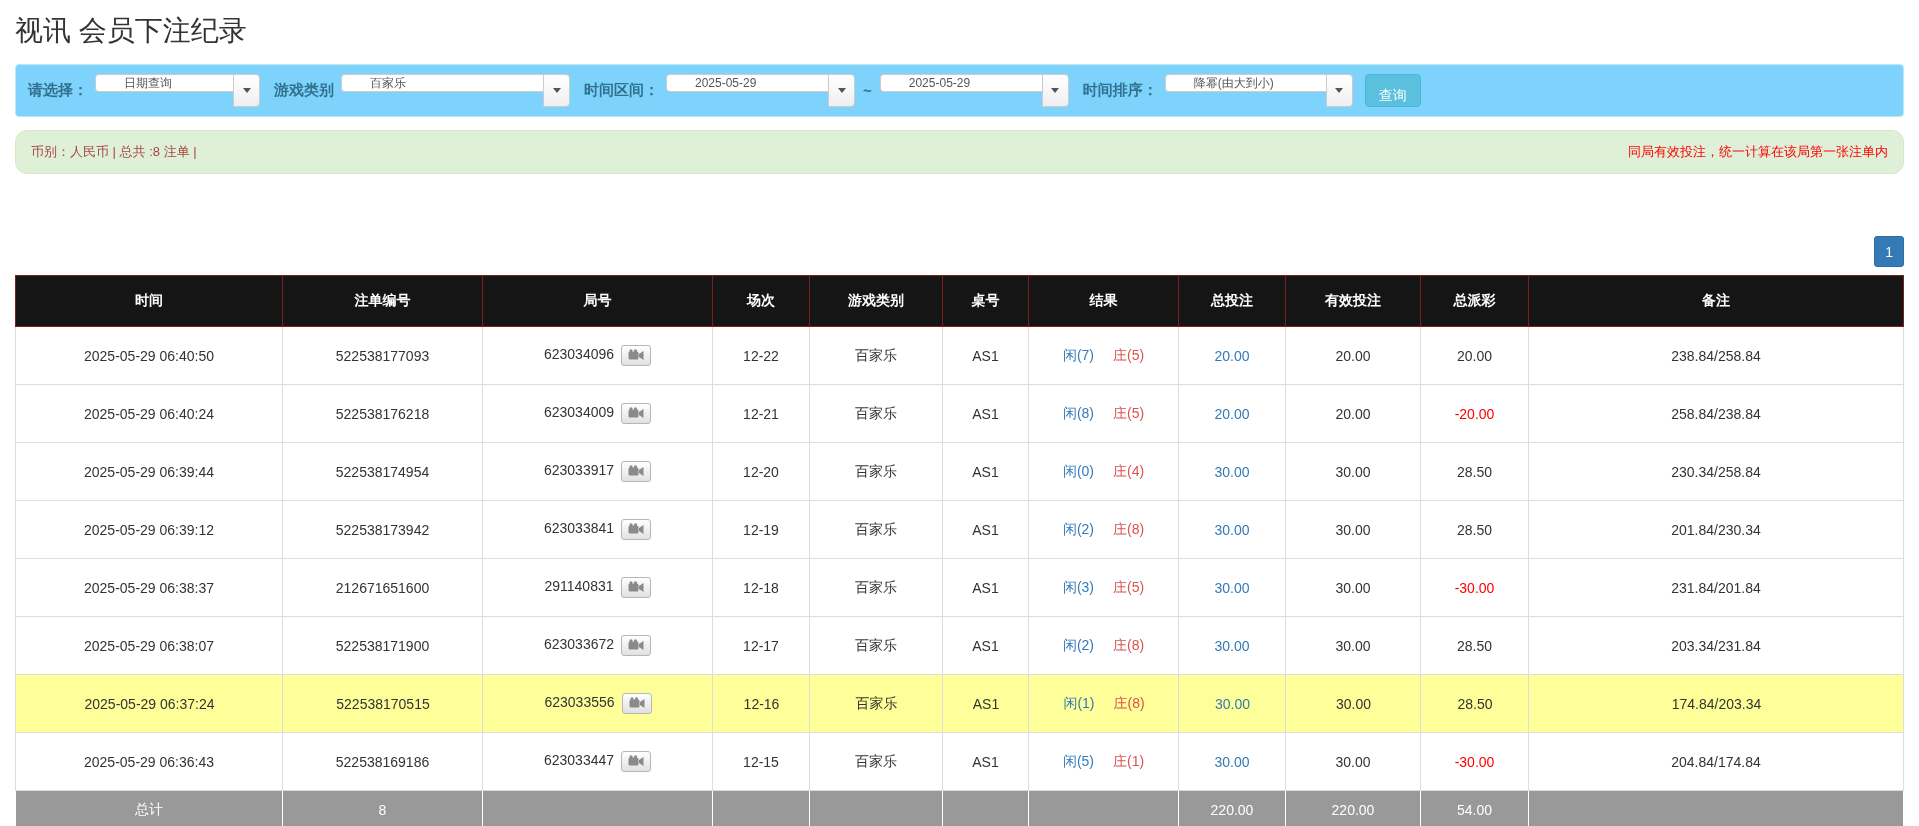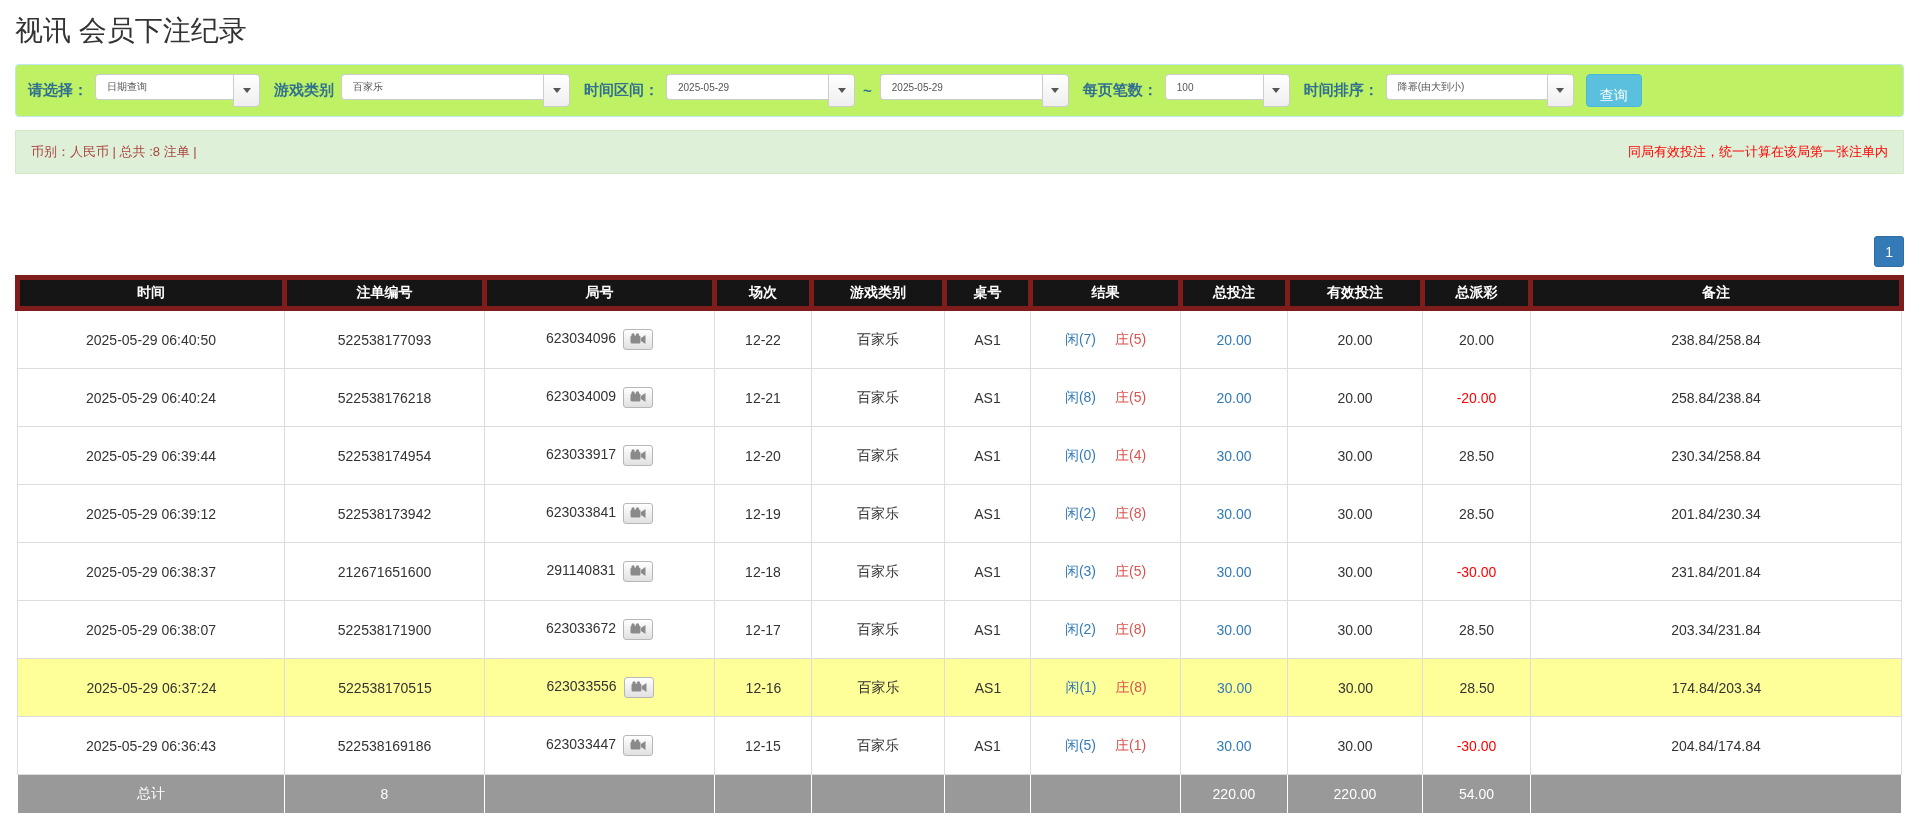--- a/index.html
+++ b/index.html
@@ -7,68 +7,68 @@
   body {
     width:1919px; height:826px; overflow:hidden;
     background:#fff; color:#333;
     font-family:"Liberation Sans","DejaVu Sans",sans-serif;
   }
   .container { padding:6px 15px 0 15px; }
   .page-title { font-size:28px; font-weight:500; color:#333; margin:6px 0 14px 0; }
 
   
   .filter-bar {
-    background:#bef264; border:1px solid #bce8f1; border-radius:4px;
+    background:#7dd3fc; border:1px solid #bce8f1; border-radius:4px;
     padding:9px 12px; display:flex; align-items:center; white-space:nowrap;
   }
   .filter-group { display:flex; align-items:center; }
   .filter-group + .filter-group { margin-left:14px; }
   .filter-label { color:#31708f; font-weight:bold; font-size:15px; margin-right:7px; }
   .tilde { color:#31708f; font-weight:bold; font-size:15px; margin:0 8px; }
   .combo { display:inline-flex; align-items:stretch; height:33px; }
   .combo input {
     border:1px solid #ccc; border-right:none; border-radius:4px 0 0 4px;
-    padding:0 11px; font-size:10px; color:#555; outline:none; background:#fff; height:26px;
+    padding:0 28px; font-size:12px; color:#555; outline:none; background:#fff; height:18px;
   }
   .combo .combo-btn {
     width:27px; border:1px solid #ccc; border-radius:0 4px 4px 0;
     background:linear-gradient(#fff,#efefef); display:flex; align-items:center; justify-content:center; cursor:pointer; padding:0;
   }
   .caret { width:0; height:0; border-left:4px solid transparent; border-right:4px solid transparent; border-top:5px solid #555; }
   .w-select input { width:138px; }
   .w-game input   { width:202px; }
   .w-date input   { width:162px; }
   .w-size input   { width:98px; }
   .w-sort input   { width:161px; }
   .search-btn {
     margin-left:12px; height:33px; padding:12px 13px; font-size:14px; color:#fff;
     background:#5bc0de; border:1px solid #46b8da; border-radius:4px; cursor:pointer;
   }
 
   
   .summary-bar {
-    margin-top:13px; background:#dff0d8; border:1px solid #d6e9c6; border-radius:1px;
+    margin-top:13px; background:#dff0d8; border:1px solid #d6e9c6; border-radius:12px;
     padding:12px 15px; display:flex; justify-content:space-between; align-items:center; font-size:13px;
   }
   .summary-left { color:#a94442; }
   .summary-right { color:#ff0000; }
 
   
   .pagination-row { display:flex; justify-content:flex-end; }
   .pagination-top { margin:62px 0 8px 0; }
   .page-btn {
     min-width:29px; height:31px; padding:0 10px; font-size:14px; color:#fff;
     background:#337ab7; border:1px solid #2e6da4; border-radius:3px; cursor:pointer;
   }
 
   
   table { width:100%; border-collapse:collapse; table-layout:fixed; font-size:14px; }
   thead th {
     background:#151515; color:#fff; font-weight:bold; font-size:14px;
-    padding:4px 4px; border:5px solid #7f1d1d; text-align:center;
+    padding:16px 4px; border:1px solid #7f1d1d; text-align:center;
   }
   tbody td {
     background:#fff; border:1px solid #ddd; text-align:center;
     padding:18px 6px; color:#333; overflow:hidden; white-space:nowrap;
   }
   tr.highlight td { background:#ffff99;padding-left:7px; }
   tfoot td {
     background:#999; color:#fff; border:1px solid #fff; text-align:center;
     padding:10px 6px; font-size:14px;
   }
@@ -111,29 +111,20 @@
       <span class="filter-label">时间区间：</span>
       <span class="combo w-date">
         <input readonly="" value="2025-05-29" style="">
         <button class="combo-btn">
             <span class="caret"></span>
           </button>
       </span>
       <span class="tilde">~</span>
       <span class="combo w-date">
         <input readonly="" value="2025-05-29" style="">
-        <button class="combo-btn">
-            <span class="caret"></span>
-          </button>
-      </span>
-    </div>
-    <div class="filter-group">
-      <span class="filter-label">每页笔数：</span>
-      <span class="combo w-size">
-        <input readonly="" value="100" style="">
         <button class="combo-btn">
             <span class="caret"></span>
           </button>
       </span>
     </div>
     <div class="filter-group">
       <span class="filter-label">时间排序：</span>
       <span class="combo w-sort">
         <input readonly="" value="降幂(由大到小)" style="">
         <button class="combo-btn">

